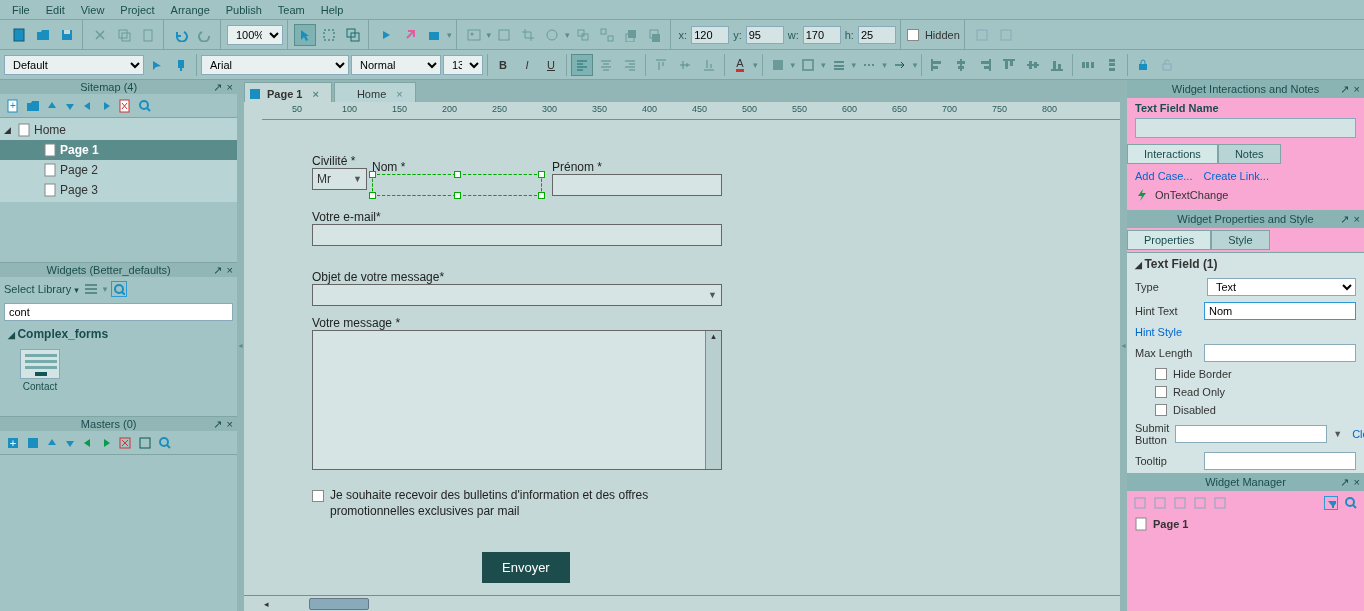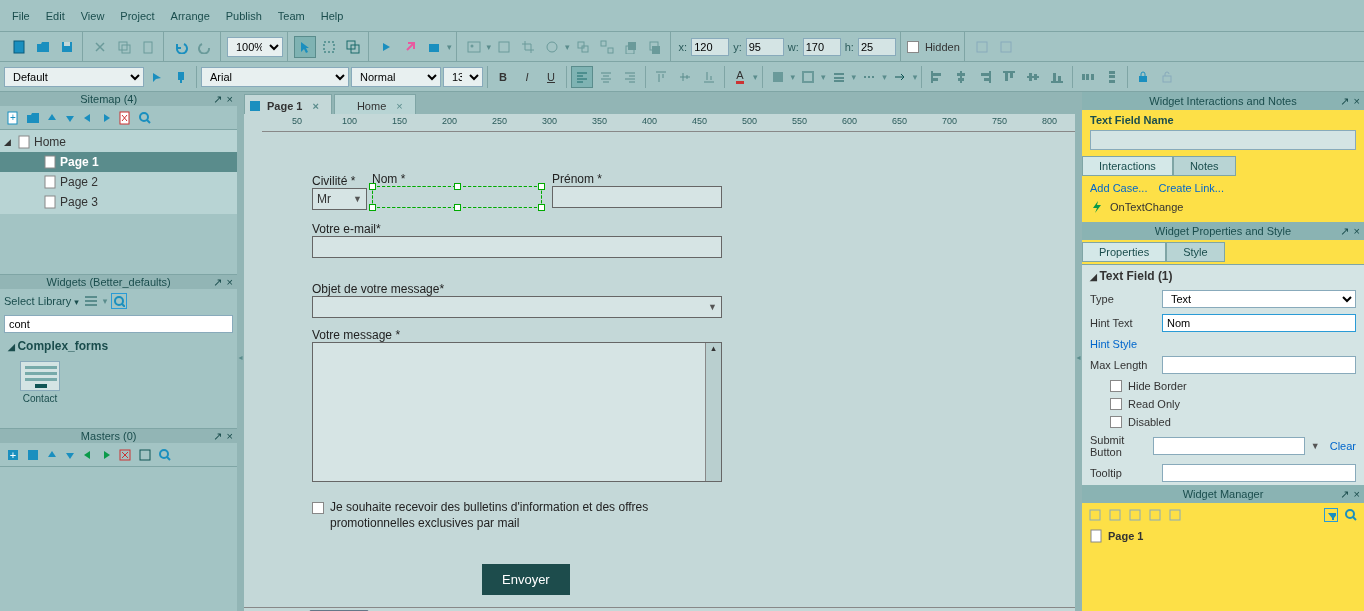--- a/index.html
+++ b/index.html
@@ -1,19 +1,19 @@
 <!DOCTYPE html>
 <html><head>
 <meta charset="utf-8">
 <style>
 * { box-sizing: border-box; margin: 0; padding: 0; font-family: Arial, sans-serif; }
 body { background: #a3c4c4; font-size: 11px; color: #333; overflow: hidden; width: 1364px; height: 611px; }
 
 
-.menubar { height: 32px; background: #a3c4c4; display: flex; align-items: center; padding: 4px 4px; border-bottom: 1px solid #7fa5a5; }
+.menubar { height: 20px; background: #a3c4c4; display: flex; align-items: center; padding: 4px 4px; border-bottom: 1px solid #7fa5a5; }
 .menubar span { padding: 2px 8px; color: #1a4d4d; cursor: default; }
 
 
 .toolbar-row { height: 30px; background: #a3c4c4; display: flex; align-items: center; border-bottom: 1px solid #7fa5a5; padding: 0 4px; gap: 2px; }
 .tool-group { display: flex; align-items: center; gap: 2px; padding: 0 4px; border-right: 1px solid #7fa5a5; height: 100%; }
 .tool-btn { width: 22px; height: 22px; display: flex; align-items: center; justify-content: center; cursor: default; }
 .tool-btn.active { background: #7fb3b3; border: 1px solid #5a8c8c; }
 .tool-select { height: 20px; background: #e8f0f0; border: 1px solid #8ab; padding: 0 4px; font-size: 11px; }
 .coord-label { color: #2a5a5a; margin: 0 2px; }
 .coord-input { width: 38px; height: 18px; border: 1px solid #8ab; background: #d4e4e4; padding: 0 2px; font-size: 11px; }
@@ -73,21 +73,21 @@
 .selected-field { border: 1px dashed #0a0; outline: 1px dashed #0a0; outline-offset: -1px; position: relative; }
 .sel-handle { width: 7px; height: 7px; background: #fff; border: 1px solid #0a0; position: absolute; }
 .dropdown-field { border: 1px solid #666; background: rgba(255,255,255,0.3); display: flex; align-items: center; padding: 0 4px; justify-content: space-between; font-size: 12px;}
 .dropdown-arrow { font-size: 9px; color: #555;}
 .submit-btn { background: #1d4c4c; color: #fff; padding: 8px 20px; font-size: 13px; border: none; }
 
 .hscroll { height: 16px; background: #c4d8d8; border-top: 1px solid #888; display:flex; align-items:center;}
 .hscroll .thumb { width: 60px; height: 12px; background: #8ab; border: 1px solid #678; margin-left: 40px; border-radius:2px;}
 
 
-.right-col { width: 282px; display: flex; flex-direction: column; background: #fde047; }
+.right-col { width: 237px; display: flex; flex-direction: column; background: #f9a8d4; }
 .right-panel-header { height: 18px; background: #8ab3b3; display: flex; align-items: center; justify-content: center; font-size: 11px; color: #1a4d4d; position: relative; }
 .right-panel-header .icons { position: absolute; right: 4px; display: flex; gap: 4px; }
 .field-name-label { padding: 4px 8px; font-weight: bold; font-size: 11px; color: #1a4d4d; }
 .field-name-input { margin: 0 8px 4px; height: 20px; border: 1px solid #8ab; background: #d4e4e4; }
 .tab-row { display: flex; justify-content: flex-start; gap: 0; margin: 2px 0; }
 .tab-btn { padding: 3px 16px; border: 1px solid #7fa5a5; background: #b8d4d4; font-size: 11px; color: #1a4d4d; }
 .tab-btn.active { background: #d4e8e8; }
 .link-row { padding: 4px 8px; font-size: 11px; }
 .link-row a { color: #0066cc; text-decoration: none; margin-right: 8px;}
 .event-row { display: flex; align-items: center; padding: 2px 8px; gap: 6px; font-size: 11px; }
@@ -656,21 +656,21 @@
       <span class="tick" style="top:180px">200</span>
       <span class="tick" style="top:230px">250</span>
       <span class="tick" style="top:280px">300</span>
       <span class="tick" style="top:330px">350</span>
       <span class="tick" style="top:380px">400</span>
       <span class="tick" style="top:430px">450</span>
     </div>
     <div class="canvas-wrap">
       <div class="canvas-content">
 
-        <div style="position:absolute; left:30px; top:32px; width:55px">
+        <div style="position:absolute; left:30px; top:24px; width:55px">
           <span class="form-label">Civilité *</span>
           <div class="dropdown-field" style="height:22px">
             <span>Mr</span>
               <span class="dropdown-arrow">▼</span>
           </div>
         </div>
         <div style="position:absolute; left:90px; top:30px; width:170px">
           <span class="form-label">Nom *</span>
           <div class="selected-field" style="height:22px">
             <div class="sel-handle" style="left:-4px;top:-4px"></div>

